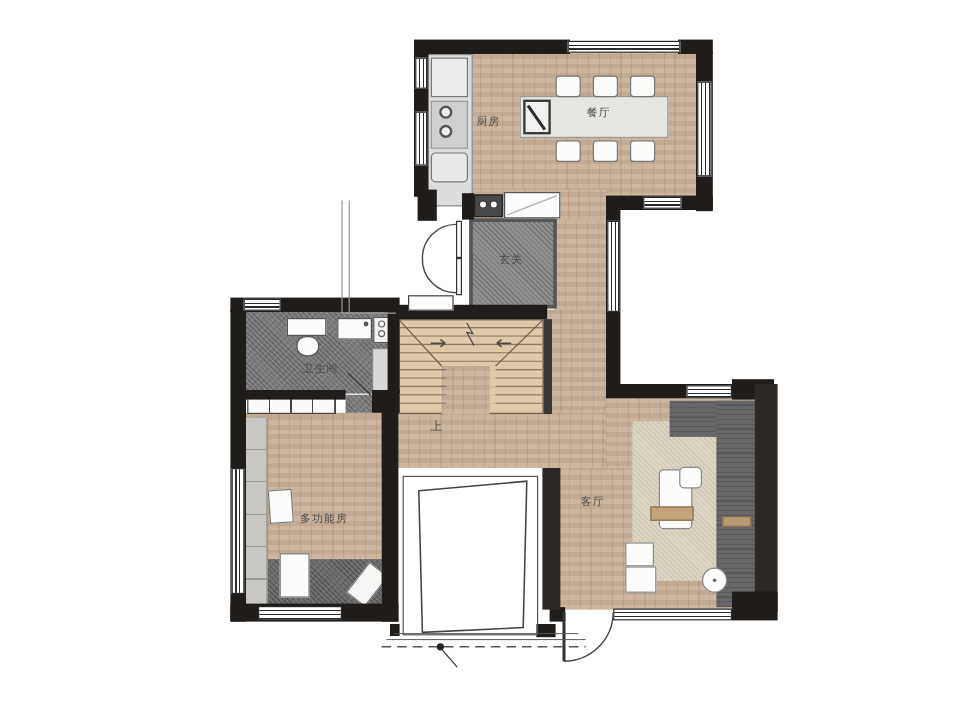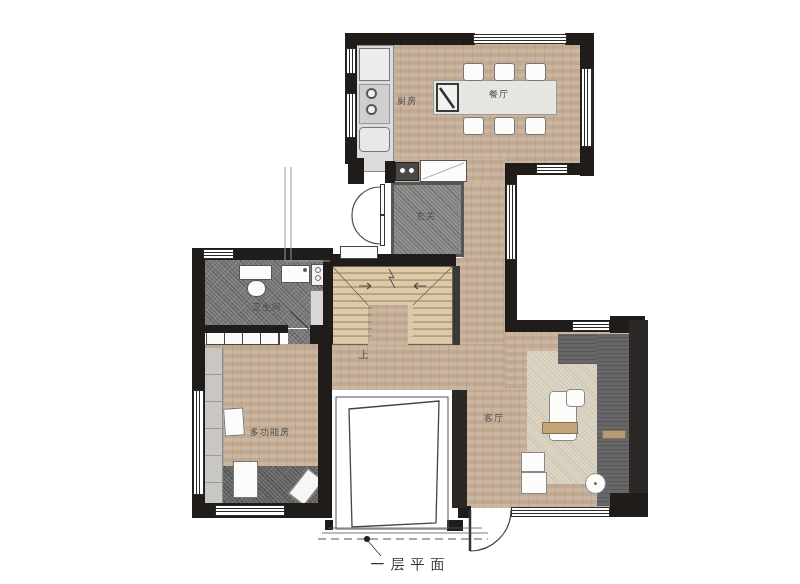--- a/index.html
+++ b/index.html
@@ -204,15 +204,14 @@
     </g>
   </svg>
 
   <span class="label" style="left:393px;top:95px;width:28px;">厨房</span>
   <span class="label" style="left:485px;top:88px;width:28px;">餐厅</span>
   <span class="label" style="left:412px;top:210px;width:28px;text-align:center;">玄关</span>
   <span class="label" style="left:239px;top:301px;width:56px;">卫生间</span>
   <span class="label" style="left:240px;top:426px;width:60px;">多功能房</span>
   <span class="label" style="left:480px;top:412px;width:28px;">客厅</span>
   <span class="label" style="left:357px;top:348px;width:14px;font-size:10px;">上</span>
-  <div id="caption">一层平面</div>
 
 </div>
 
 </body></html>

